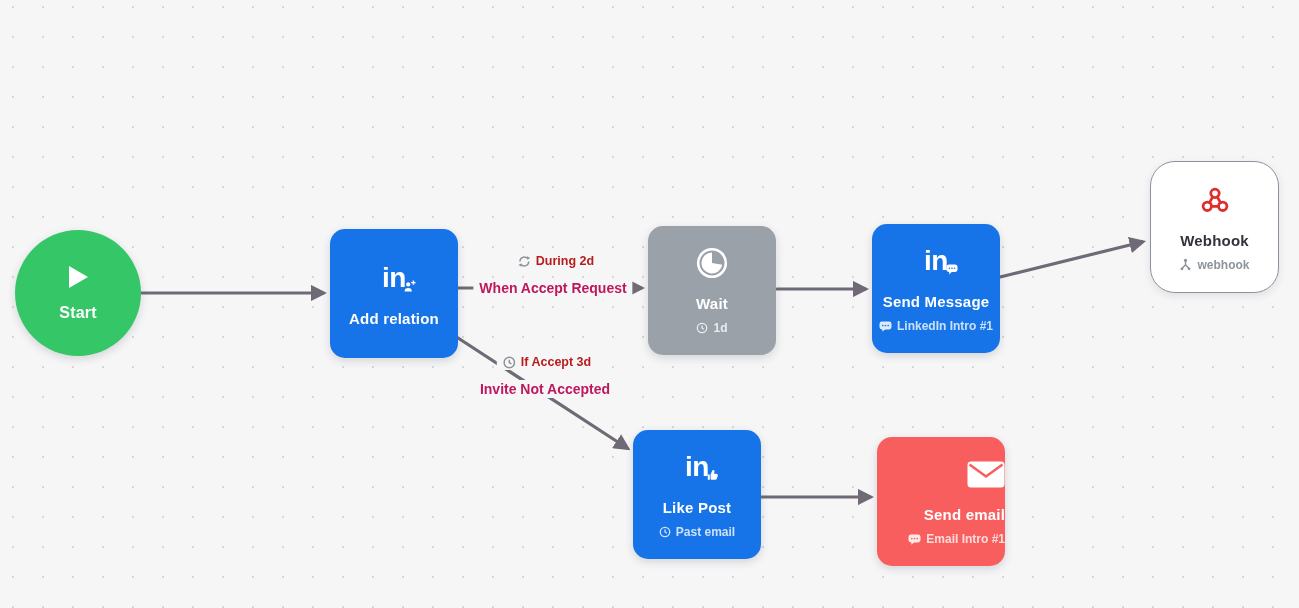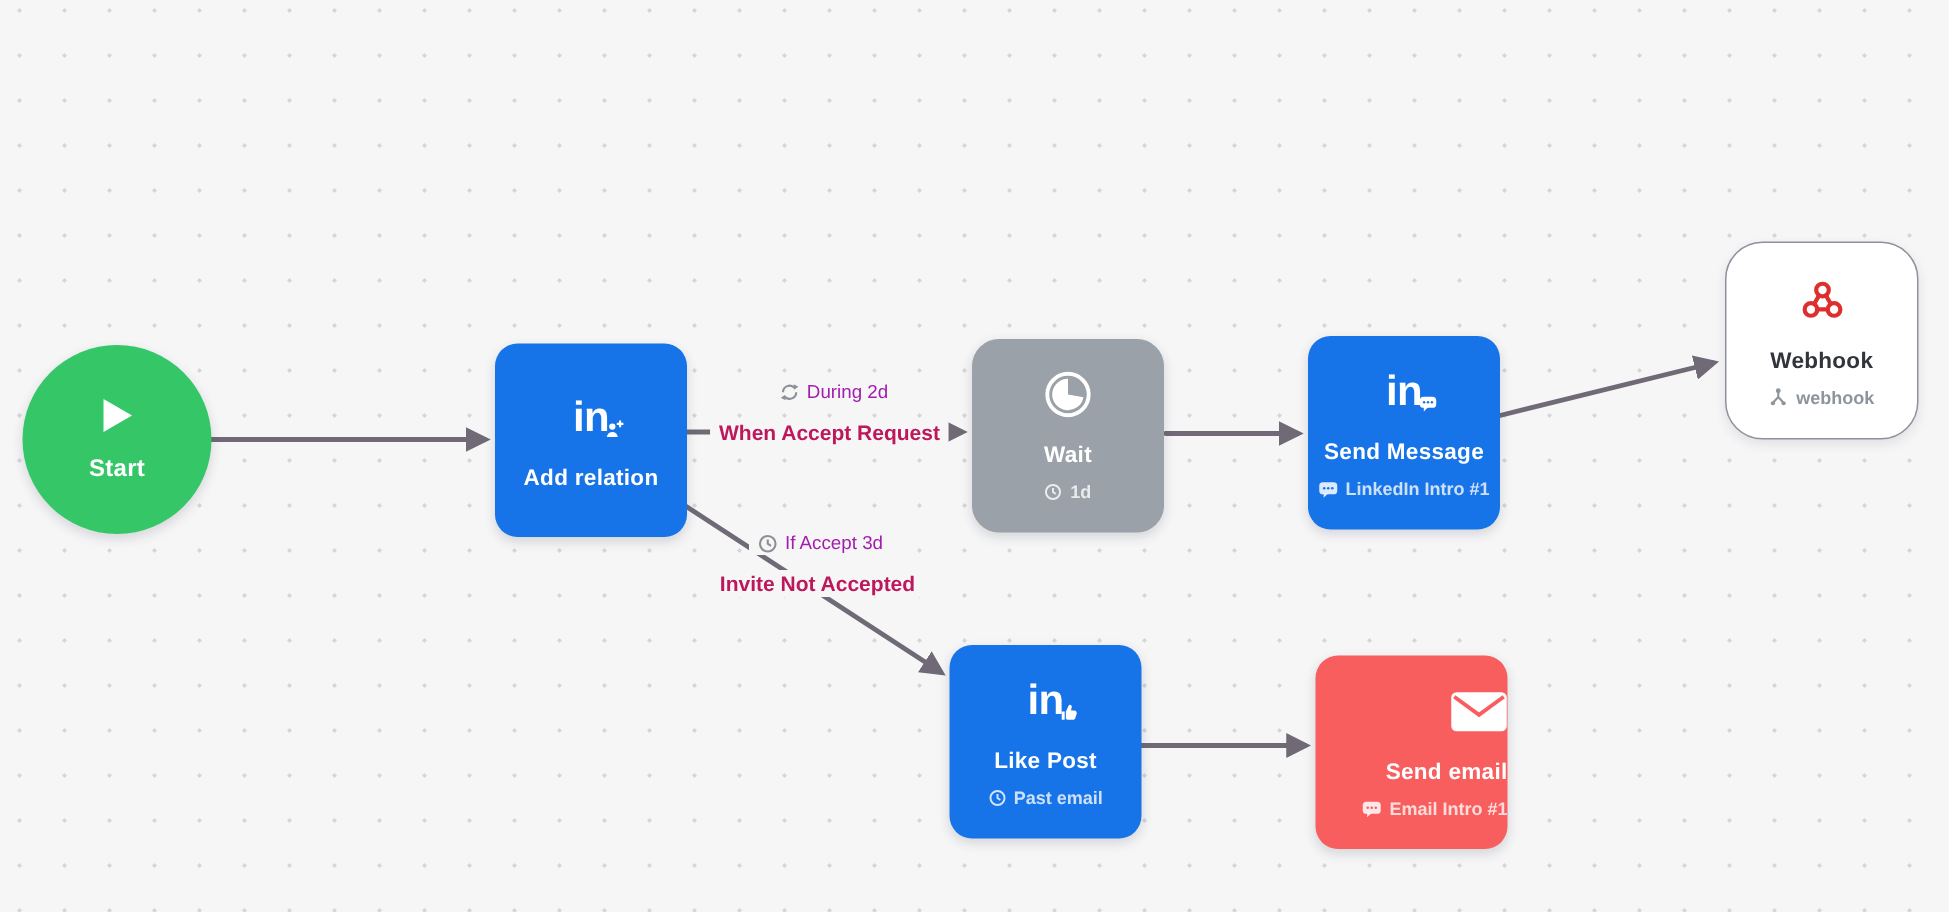--- a/index.html
+++ b/index.html
@@ -21,21 +21,21 @@
     box-shadow:0 3px 8px rgba(40,44,63,.16);
   }
   .node .title{font-size:15px;font-weight:700;color:#fff;letter-spacing:.2px;}
   .node .subtitle{
     display:flex;align-items:center;gap:5px;margin-top:9px;
     font-size:12px;font-weight:600;color:rgba(255,255,255,.78);
   }
   .node .iconwrap{margin-bottom:15px;height:34px;display:flex;align-items:center;justify-content:center;}
 
   .node-blue{background:#1774e8;--node-color:#1774e8;}
-  .node-gray{background:#9ba1a8;border-radius:18px;--node-color:#9ba1a8;}
+  .node-gray{background:#9ba1a8;--node-color:#9ba1a8;}
   .node-red{background:#f95e5e;--node-color:#f95e5e;}
 
   .sq{width:128px;height:129px;}
 
   
   #node-start{
     left:15px;top:230px;width:126px;height:126px;border-radius:50%;
     background:#35c767;
   }
   #node-start .title{font-size:16px;}
@@ -60,21 +60,21 @@
   .in-glyph{
     font-family:"Liberation Sans",sans-serif;font-weight:800;font-size:28px;
     color:#fff;letter-spacing:-.5px;line-height:1;
   }
   .in-badge{position:absolute;right:-10px;bottom:0;}
 
   
   .edge-label{position:absolute;transform:translateX(-50%);white-space:nowrap;
     background:#f6f6f7;padding:1px 6px;border-radius:3px;}
   .cond{
-    display:flex;align-items:center;gap:5px;font-size:12.5px;font-weight:400;color:#a21caf;
+    display:flex;align-items:center;gap:5px;font-size:12.5px;font-weight:700;color:#b91c1c;
   }
   .cond-main{font-size:14px;font-weight:700;color:#be185d;}
 </style>
 </head>
 <body>
 
 <div id="canvas">
 
   <svg id="edges">
     <defs>

